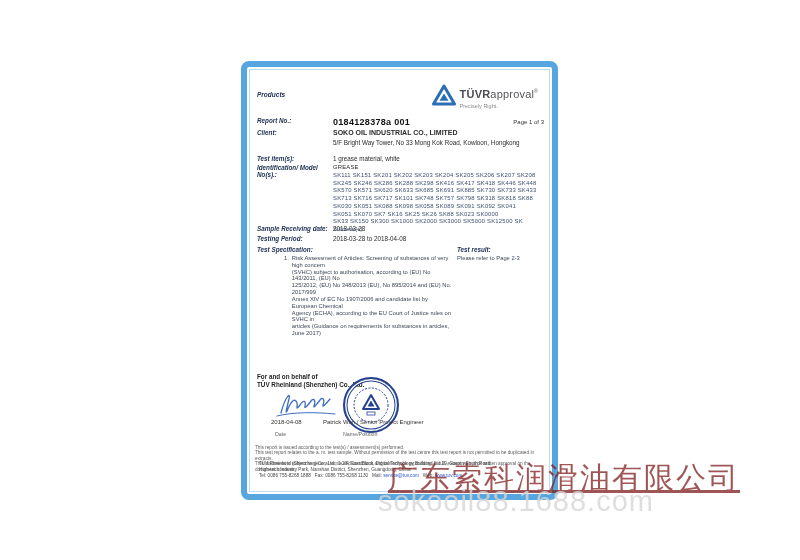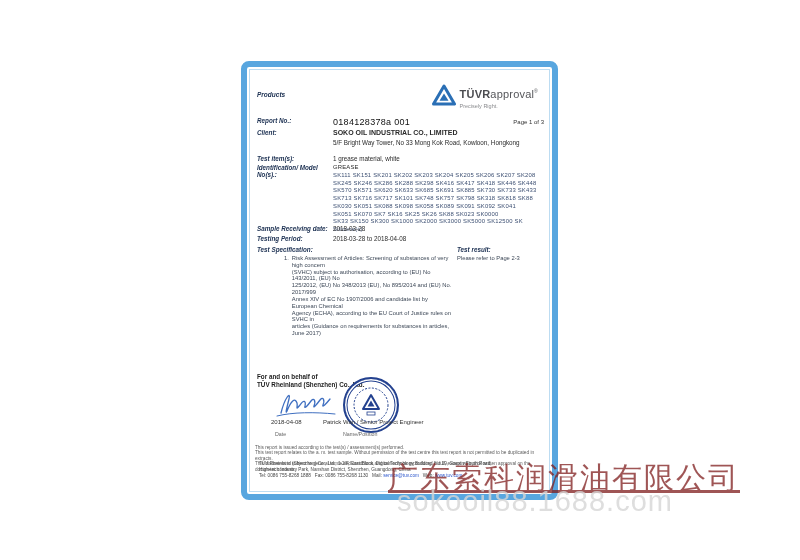--- a/index.html
+++ b/index.html
@@ -40,21 +40,21 @@
 
   
   .row { left:10px; right:8px; display:flex; align-items:flex-start; }
   .lbl {
     width:76px; flex:none;
     font-size:6.3px; font-weight:bold; font-style:italic; color:#203455;
     line-height:1.15;
   }
   .val { font-size:6.3px; color:#2a2a2a; line-height:1.2; }
   .val.bold { font-weight:bold; font-size:7px; }
-  .report-no { font-weight:normal; font-size:9px; letter-spacing:0.3px; color:#111; }
+  .report-no { font-weight:bold; font-size:9px; letter-spacing:0.3px; color:#111; }
   .page-indicator { margin-left:auto; font-size:6px; color:#333; padding-top:2px; }
 
   .model-block { font-size:5.9px; color:#3c4f72; line-height:1.1; }
   .model-block div { margin-bottom:1.3px; letter-spacing:0.2px; }
   .grease-title { color:#2a2a2a; }
 
   
   .spec-heading { font-size:6.3px; font-weight:bold; font-style:italic; color:#203455; }
   .spec-item { display:flex; gap:3px; }
   .spec-no { font-size:5.8px; color:#3c4756; flex:none; }
@@ -84,21 +84,21 @@
 
   
   .wm-cn {
     left:388px; top:458px;
     font-size:30px; color:#7f1d1d; opacity:0.75; letter-spacing:2px;
     white-space:nowrap; z-index:5;text-decoration:underline;
   }
   .wm-url {
     left:378px; top:485px;
     font-size:29px; color:#d6d6d6; opacity:0.8; letter-spacing:1px;
-    white-space:nowrap; z-index:5;margin-left:19px;
+    white-space:nowrap; z-index:5;
   }
 </style>
 </head>
 <body>
 
 <div class="doc-frame">
   <div class="page">
 
     <div class="abs products-label">Products</div>
 

